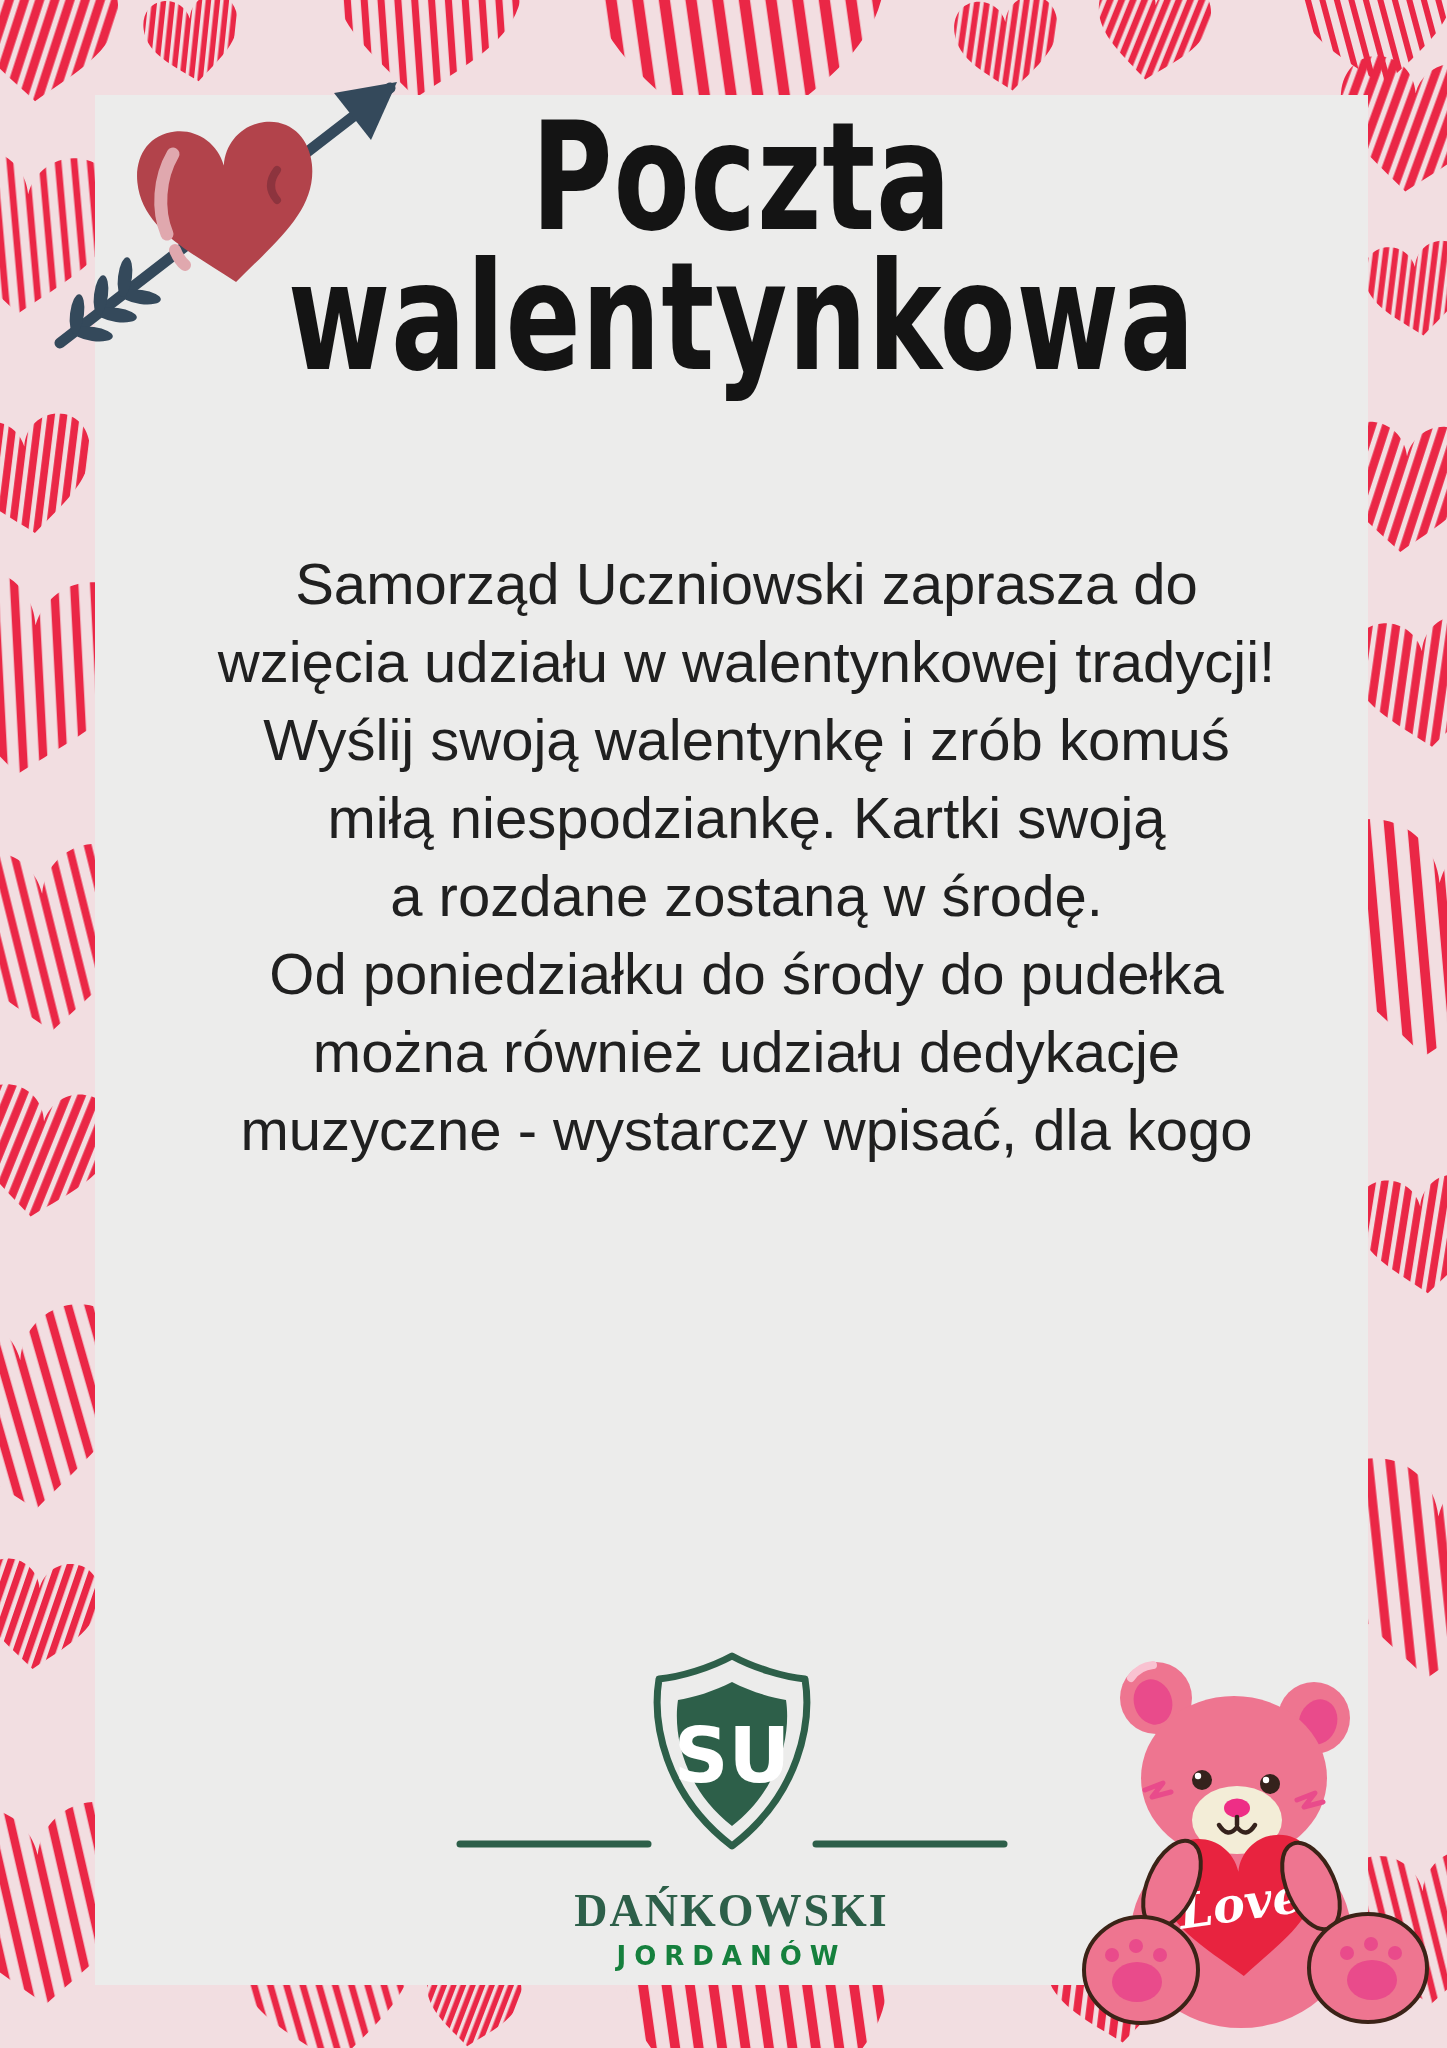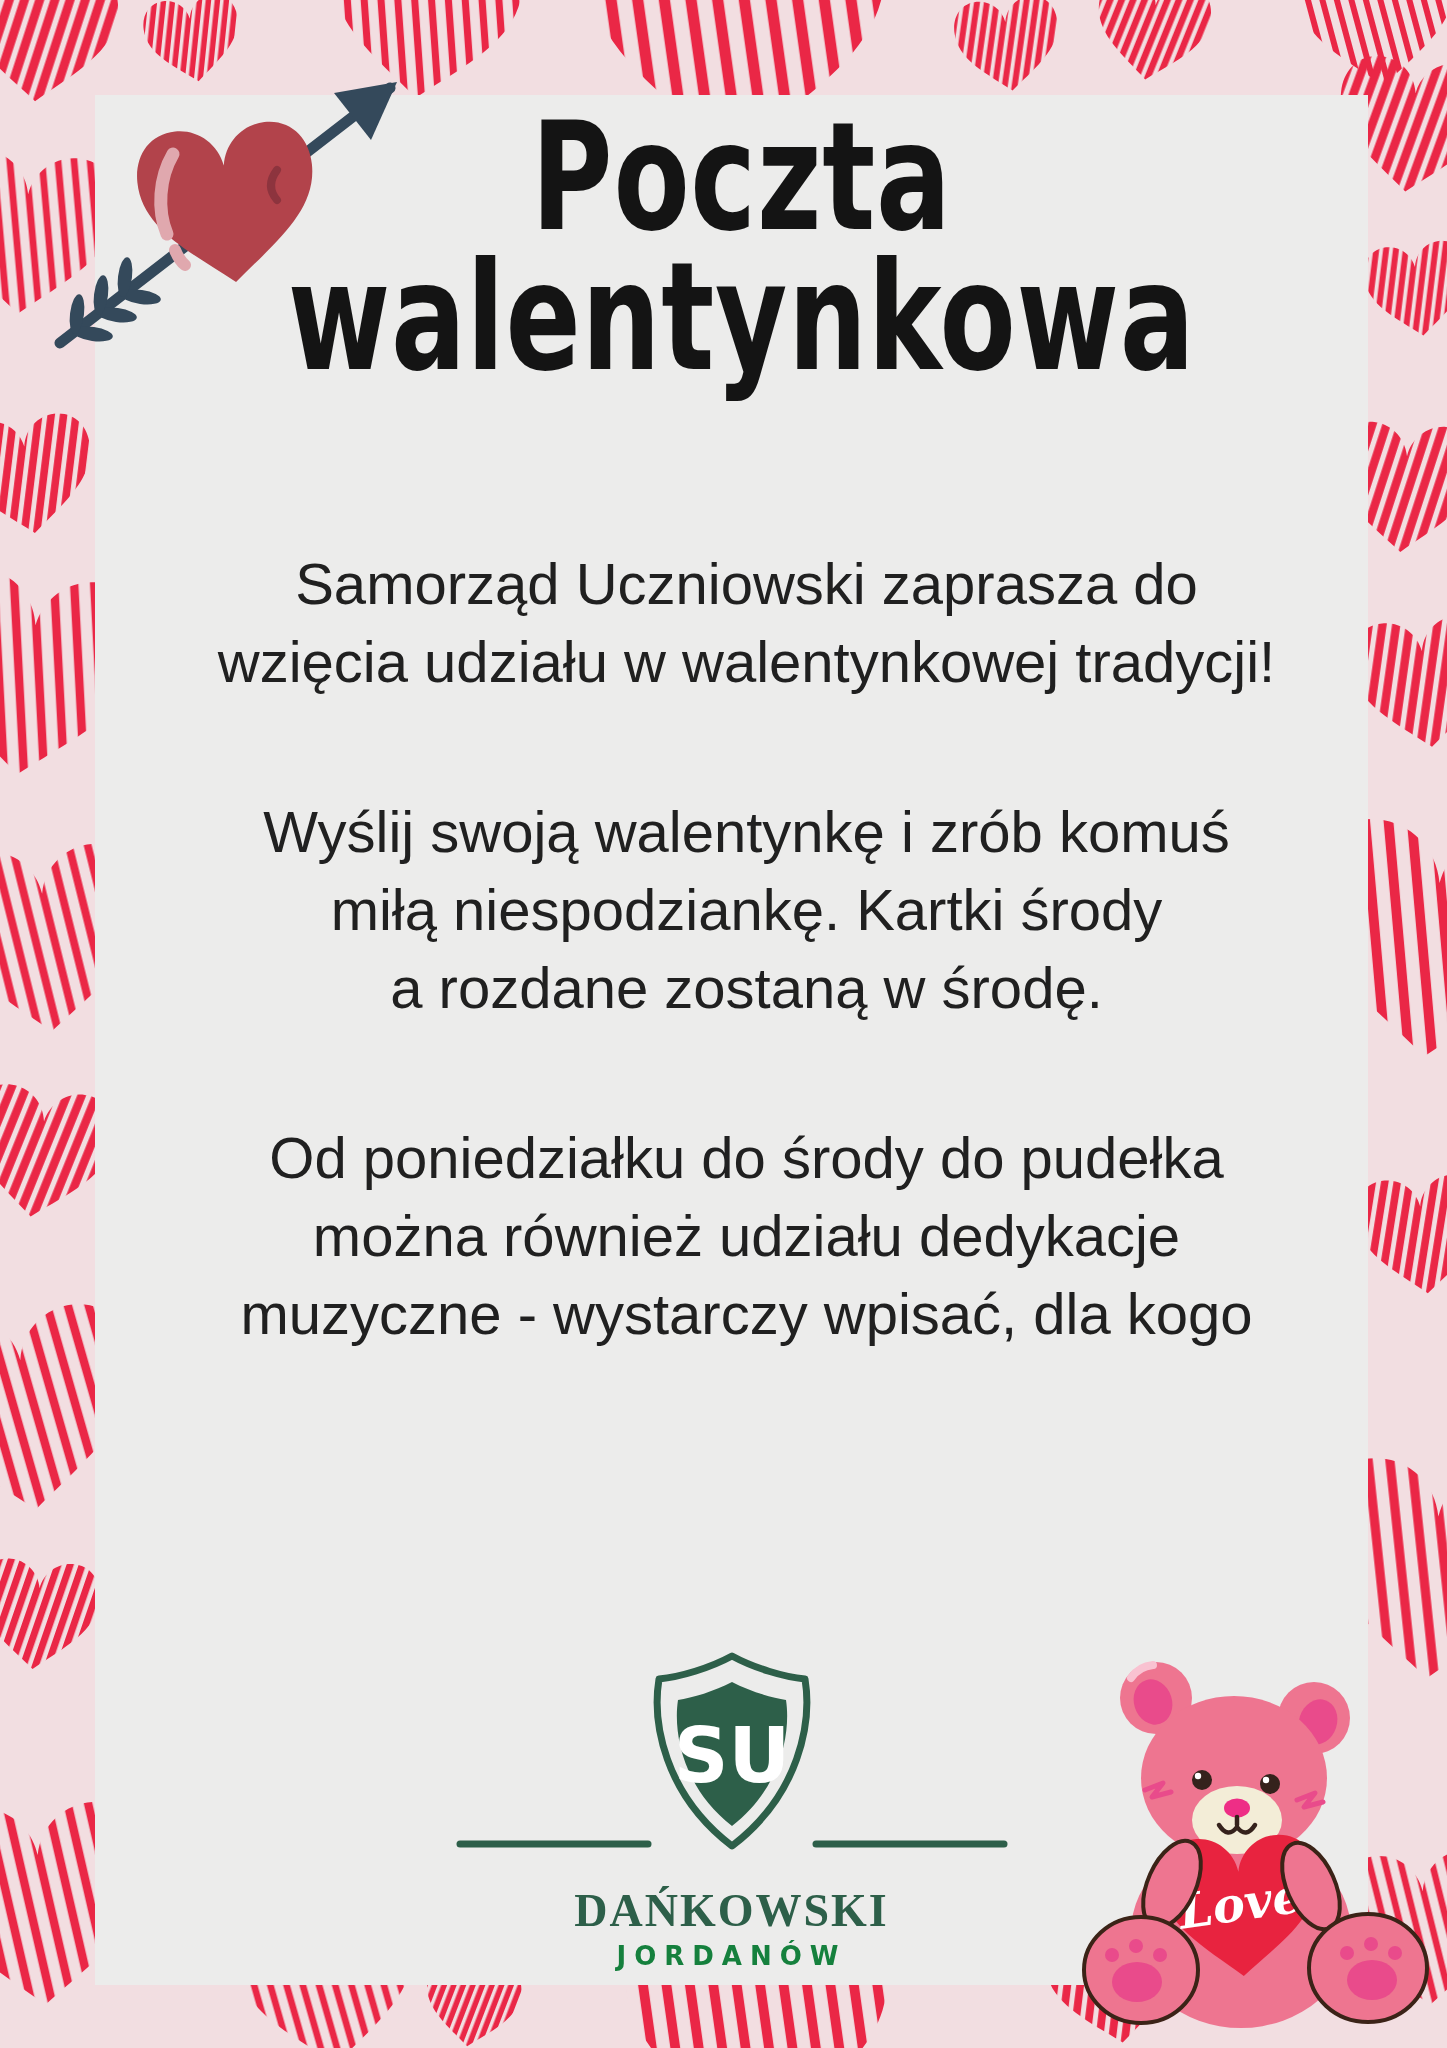--- a/index.html
+++ b/index.html
@@ -24,21 +24,21 @@
     font-weight:800;
     font-size:150px;line-height:140px;
     color:#141414;
     transform:scaleX(0.74);
     transform-origin:50% 50%;
     white-space:nowrap;
     letter-spacing:1px;
   }
   .body-text{margin-top:158px;font-size:58px;line-height:78px;color:#202020;padding-left:30px;}
   .para{margin:0;}
-  .para + .para{margin-top:92px;}
+  .para + .para{}
   .para span{display:block;white-space:nowrap;}
   .logo{
     position:absolute;left:0;right:0;bottom:14px;
     display:flex;flex-direction:column;align-items:center;z-index:3;
   }
   .logo-shield-svg{display:block;}
   .school-name{
     margin-top:6px;
     font-family:Liberation Serif, serif;font-weight:bold;
     font-size:46px;letter-spacing:2px;color:#2d5f49;
@@ -167,21 +167,21 @@
     <span class="title-line">walentynkowa</span>
   </div>
 
   <div class="body-text">
     <p class="para">
       <span>Samorząd Uczniowski zaprasza do</span>
       <span>wzięcia udziału w walentynkowej tradycji!</span>
     </p>
     <p class="para">
       <span>Wyślij swoją walentynkę i zrób komuś</span>
-      <span>miłą niespodziankę. Kartki środy</span>
+      <span>miłą niespodziankę. Kartki swoją</span>
       <span>a rozdane zostaną w środę.</span>
     </p>
     <p class="para">
       <span>Od poniedziałku do środy do pudełka</span>
       <span>można również udziału dedykacje</span>
       <span>muzyczne - wystarczy wpisać, dla kogo</span>
     </p>
   </div>
 
   <div class="logo">

